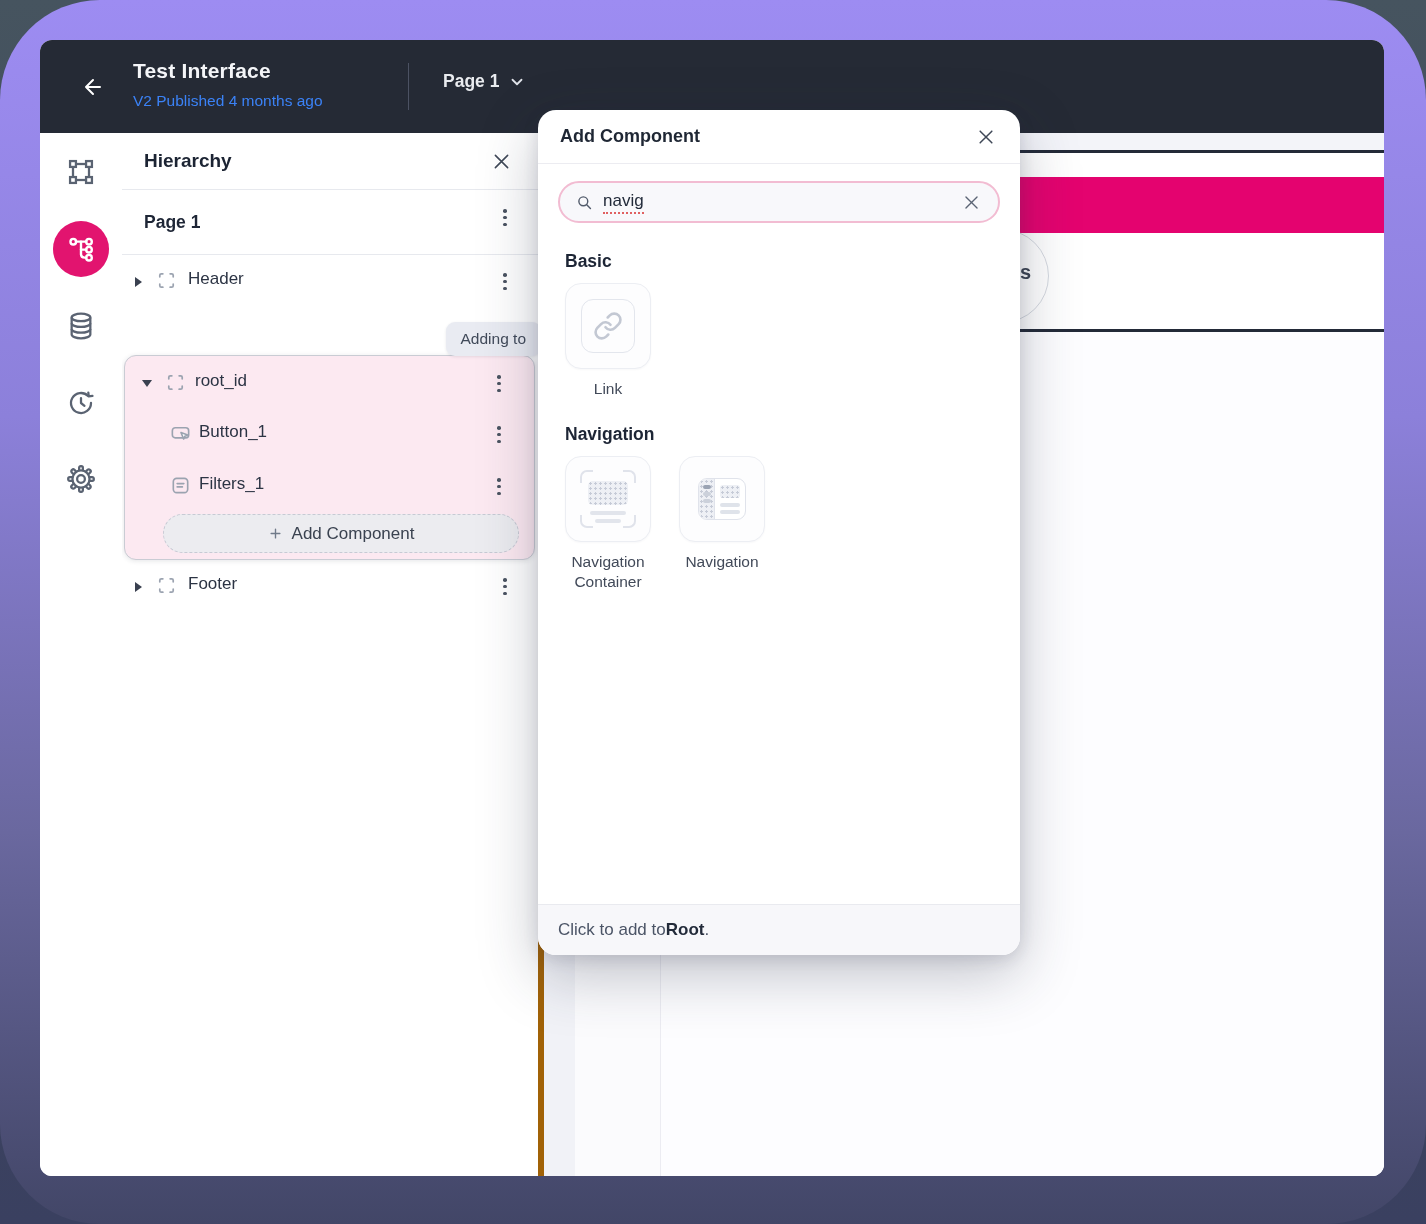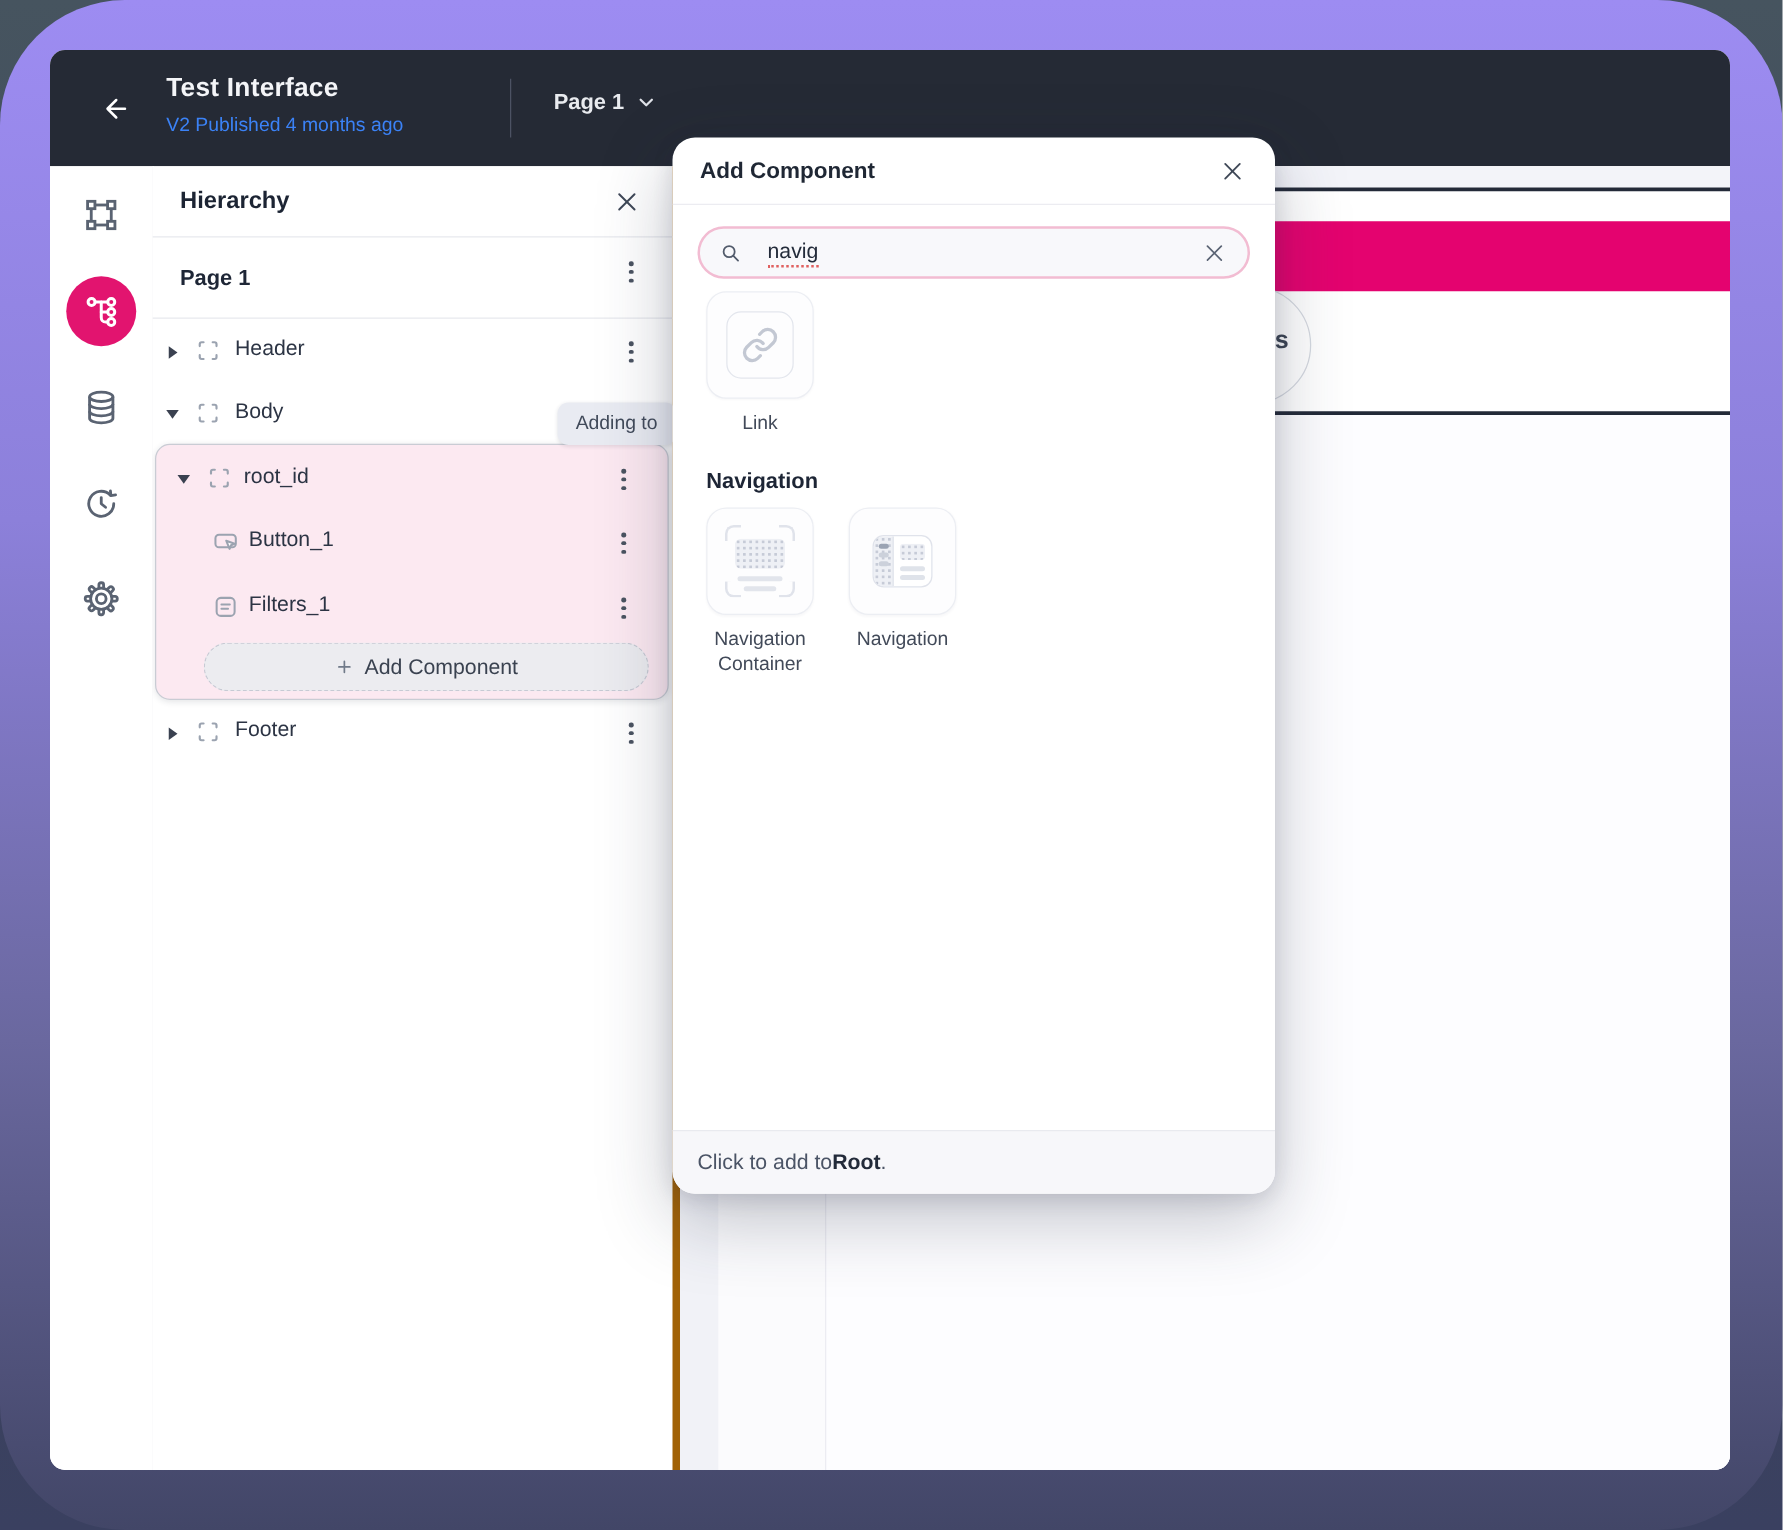--- a/index.html
+++ b/index.html
@@ -80,21 +80,21 @@
     position:absolute;left:538px;top:110px;width:482px;height:845px;z-index:30;
     background:#fff;border-radius:18px;overflow:hidden;display:flex;flex-direction:column;
     box-shadow:0 20px 60px rgba(40,45,70,.28),0 4px 16px rgba(40,45,70,.14);
   }
   .m-header{height:53px;min-height:53px;display:flex;align-items:center;justify-content:space-between;padding:0 22px;border-bottom:1px solid #ececf1;}
   .m-title{font-size:18px;font-weight:bold;color:#1f2734;}
   .icon-btn{display:flex;align-items:center;justify-content:center;cursor:pointer;padding:2px;}
   .m-search-wrap{padding:17px 20px 0;}
   .m-search{
     height:42px;border:2px solid #f2bcd2;border-radius:22px;background:#f8f8fb;
-    display:flex;align-items:center;gap:20px;padding:0 15px;box-sizing:border-box;cursor:text;
+    display:flex;align-items:center;gap:9px;padding:0 15px;box-sizing:border-box;cursor:text;
   }
   .m-query{font-size:17px;color:#232b3a;border-bottom:2px dotted #e06060;padding-bottom:1px;}
   .m-search .spacer{flex:1;}
   .m-body{flex:1;padding:10px 27px 0;}
   .sec-heading{font-size:17.5px;font-weight:bold;color:#1d2535;margin:18px 0 11px;}
   .tiles{display:flex;gap:28px;}
   .tile{width:86px;display:flex;flex-direction:column;align-items:center;cursor:pointer;}
   .tile-box{
     width:86px;height:86px;border:1.5px solid #eceef3;border-radius:16px;background:#fdfdfe;
     box-sizing:border-box;display:flex;align-items:center;justify-content:center;
@@ -249,34 +249,20 @@
             </svg>
         </span>
         <span class="tlabel">Header</span>
         <span class="kebab">
             <i></i>
             <i></i>
             <i></i>
           </span>
       </div>
 
-      <div class="trow" style="top:172px;">
-        <span class="tri-down"></span>
-        <span class="ticon">
-          <svg width="23" height="23" viewBox="0 0 24 24" fill="none" stroke="#9ba3b0" stroke-width="1.8" stroke-linecap="round">
-              <path d="M5 8.2V6.6A1.6 1.6 0 0 1 6.6 5h1.6M15.8 5h1.6A1.6 1.6 0 0 1 19 6.6v1.6M19 15.8v1.6a1.6 1.6 0 0 1-1.6 1.6h-1.6M8.2 19H6.6A1.6 1.6 0 0 1 5 17.4v-1.6"></path>
-            </svg>
-        </span>
-        <span class="tlabel">Body</span>
-        <span class="kebab">
-            <i></i>
-            <i></i>
-            <i></i>
-          </span>
-      </div>
 
       <div class="tooltip">Adding to</div>
 
       <div class="root-box">
         <div class="trow" style="top:1px;">
           <span class="tri-down" style="left:17px;"></span>
           <span class="ticon" style="left:39px;">
             <svg width="23" height="23" viewBox="0 0 24 24" fill="none" stroke="#9ba3b0" stroke-width="1.8" stroke-linecap="round">
                 <path d="M5 8.2V6.6A1.6 1.6 0 0 1 6.6 5h1.6M15.8 5h1.6A1.6 1.6 0 0 1 19 6.6v1.6M19 15.8v1.6a1.6 1.6 0 0 1-1.6 1.6h-1.6M8.2 19H6.6A1.6 1.6 0 0 1 5 17.4v-1.6"></path>
               </svg>
@@ -361,20 +347,21 @@
         <span class="spacer"></span>
         <span class="icon-btn">
           <svg width="19" height="19" viewBox="0 0 24 24" fill="none" stroke="#5b6474" stroke-width="1.7" stroke-linecap="round">
               <path d="M5 5l14 14M19 5L5 19"></path>
             </svg>
         </span>
       </div>
     </div>
 
     <div class="m-body">
+      <div class="sec-heading">Basic</div>
       <div class="tiles">
         <div class="tile">
           <div class="tile-box">
             <div class="link-inner">
               <svg width="30" height="30" viewBox="0 0 24 24" fill="none" stroke="#c3c8d3" stroke-width="2.1" stroke-linecap="round" stroke-linejoin="round">
                 <path d="M10 13a5 5 0 0 0 7.54.54l3-3a5 5 0 0 0-7.07-7.07l-1.72 1.71"></path>
                 <path d="M14 11a5 5 0 0 0-7.54-.54l-3 3a5 5 0 0 0 7.07 7.07l1.71-1.71"></path>
               </svg>
             </div>
           </div>

